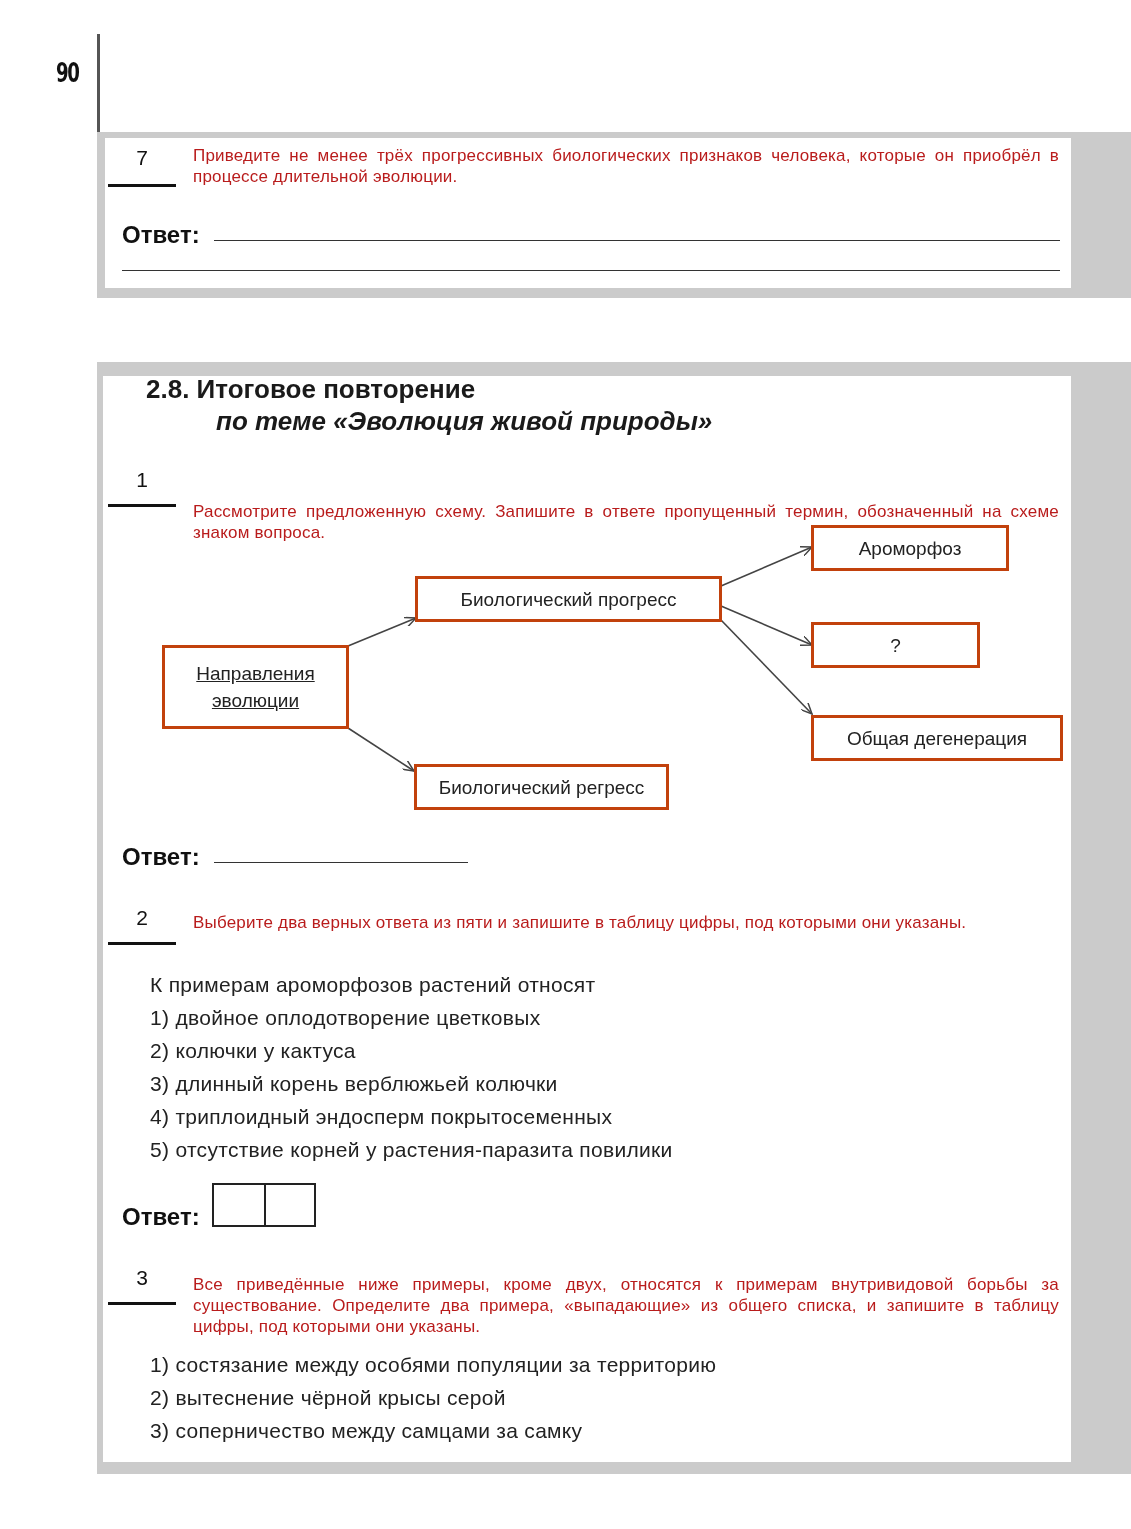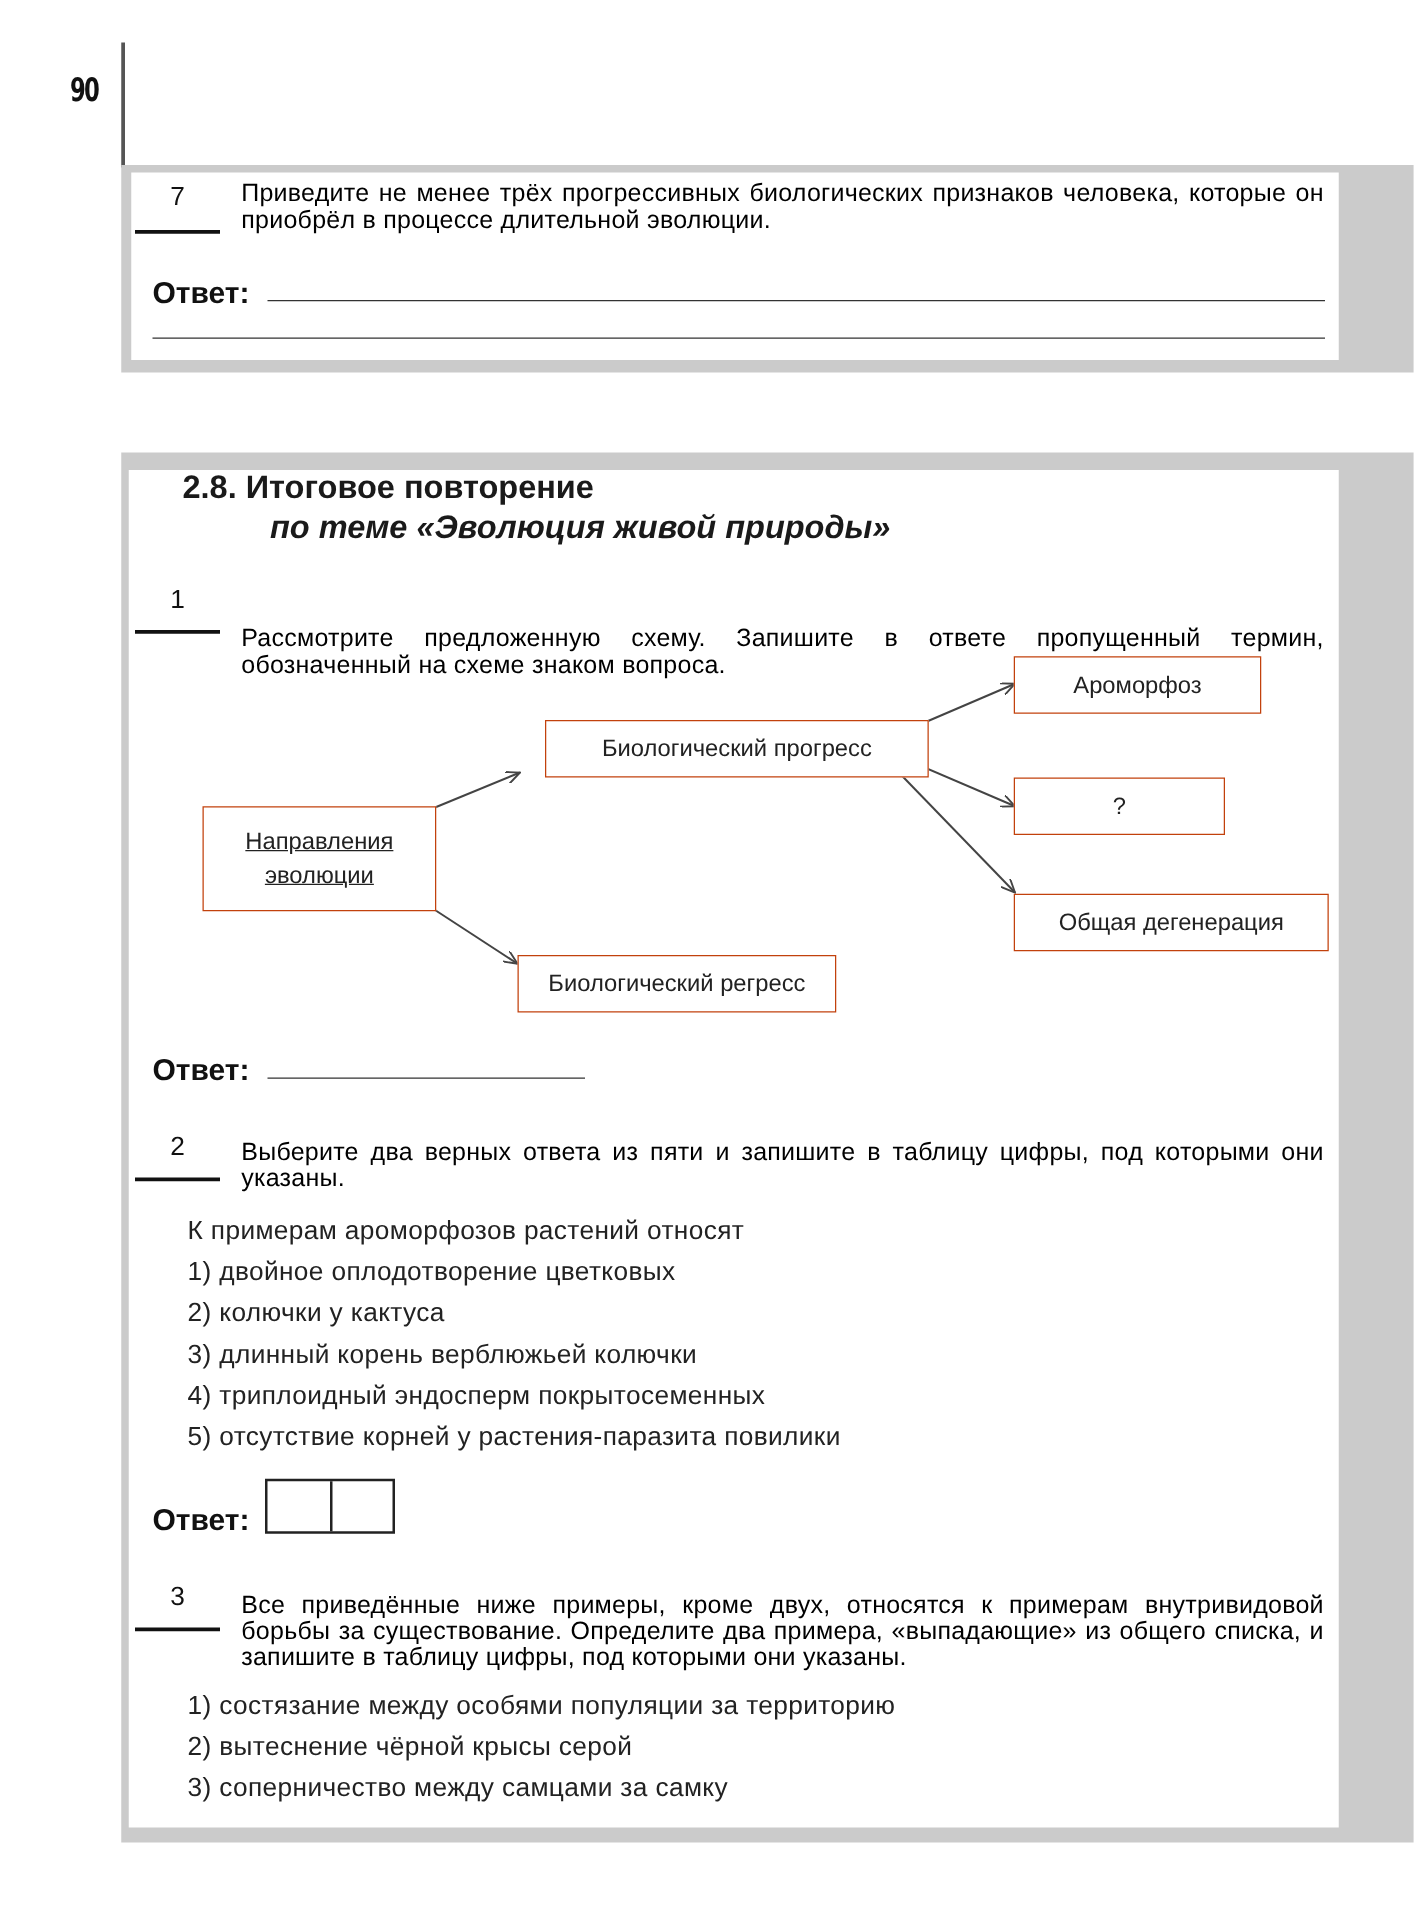--- a/index.html
+++ b/index.html
@@ -28,37 +28,37 @@
     #panel-main { left: 97px; top: 362px; width: 1034px; height: 1112px; }
     #panel-main .inner { left: 6px; top: 14px; width: 968px; height: 1086px; }
 
     .task-num {
       position: absolute; font-size: 21px; color: #111; width: 60px; text-align: center;
     }
     .task-bar {
       position: absolute; height: 3px; width: 68px; background: #111;
     }
     .task-text {
-      position: absolute; font-size: 20px; line-height: 21px; color: #000000;
+      position: absolute; font-size: 17px; line-height: 21px; color: #b91c1c;
       text-align: justify; letter-spacing: 0.2px;
     }
     .answer-label {
       position: absolute; font-weight: bold; font-size: 24px; color: #111;
     }
     .answer-line {
       position: absolute; height: 1px; background: #333;
     }
     .section-title {
       position: absolute; font-weight: bold; font-size: 26px; color: #1a1a1a; line-height: 33px;
     }
     .option {
       position: absolute; font-size: 21px; color: #222; letter-spacing: 0.3px;
     }
     .box {
-      position: absolute; border: 1px solid #c2410c; background: #fff;
+      position: absolute; border: 3px solid #c2410c; background: #fff;
       display: flex; align-items: center; justify-content: center;
       font-size: 19px; color: #222; box-sizing: border-box; text-align: center; line-height: 27px;
     }
     .answer-cells {
       position: absolute; display: flex; border: 2px solid #222;
     }
     .answer-cells .cell {
       width: 50px; height: 40px; box-sizing: border-box;
     }
     .answer-cells .cell + .cell { border-left: 2px solid #222; }
@@ -98,21 +98,21 @@
     </marker>
   </defs>
   <line x1="348" y1="646" x2="416" y2="618" stroke="#444" stroke-width="1.6" marker-end="url(#ah)"></line>
   <line x1="348" y1="728" x2="414" y2="771" stroke="#444" stroke-width="1.6" marker-end="url(#ah)"></line>
   <line x1="721" y1="586" x2="812" y2="547" stroke="#444" stroke-width="1.6" marker-end="url(#ah)"></line>
   <line x1="721" y1="606" x2="812" y2="645" stroke="#444" stroke-width="1.6" marker-end="url(#ah)"></line>
   <line x1="721" y1="620" x2="812" y2="714" stroke="#444" stroke-width="1.6" marker-end="url(#ah)"></line>
 </svg>
 
 <div class="box" style="left:162px; top:645px; width:187px; height:84px;text-decoration:underline;">Направления эволюции</div>
-<div class="box" style="left:415px; top:576px; width:307px; height:46px;margin-left:21px;">Биологический прогресс</div>
+<div class="box" style="left:415px; top:576px; width:307px; height:46px;">Биологический прогресс</div>
 <div class="box" style="left:414px; top:764px; width:255px; height:46px;">Биологический регресс</div>
 <div class="box" style="left:811px; top:525px; width:198px; height:46px;">Ароморфоз</div>
 <div class="box" style="left:811px; top:622px; width:169px; height:46px;">?</div>
 <div class="box" style="left:811px; top:715px; width:252px; height:46px;">Общая дегенерация</div>
 
 <div class="answer-label" style="left:122px; top:843px;">Ответ:</div>
 <div class="answer-line" style="left:214px; top:862px; width:254px;"></div>
 
 <div class="task-num" style="left:112px; top:906px;">2</div>
 <div class="task-bar" style="left:108px; top:942px;"></div>

